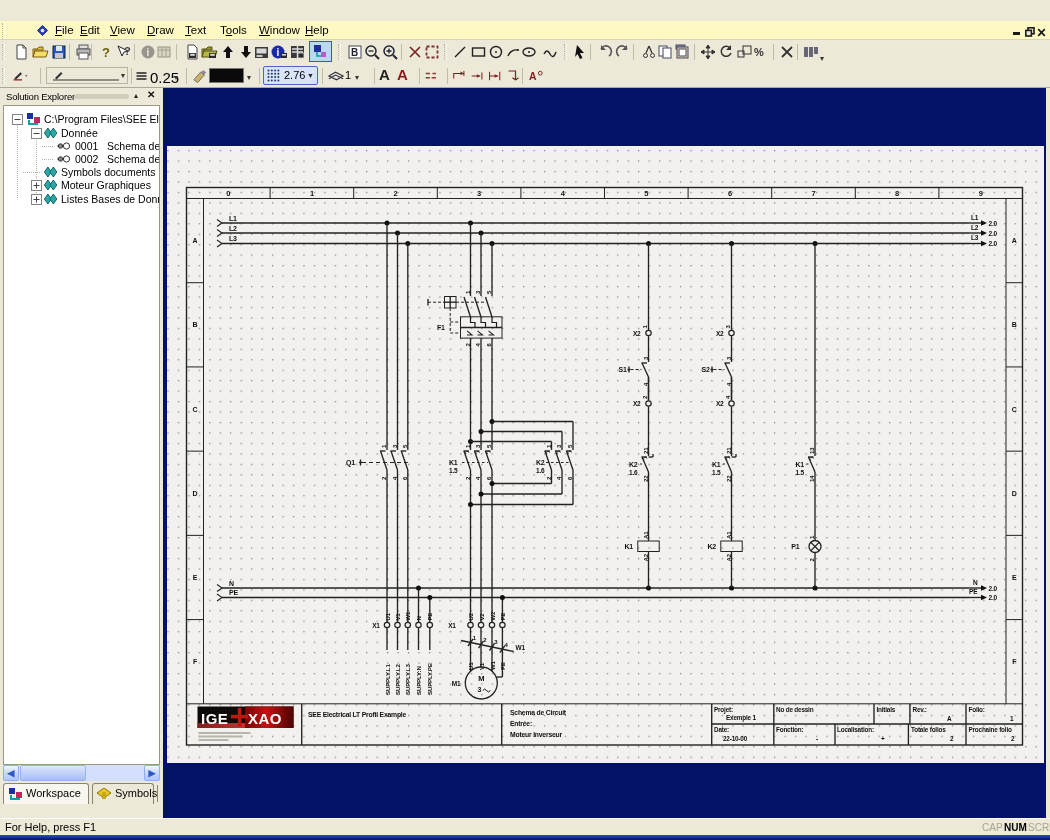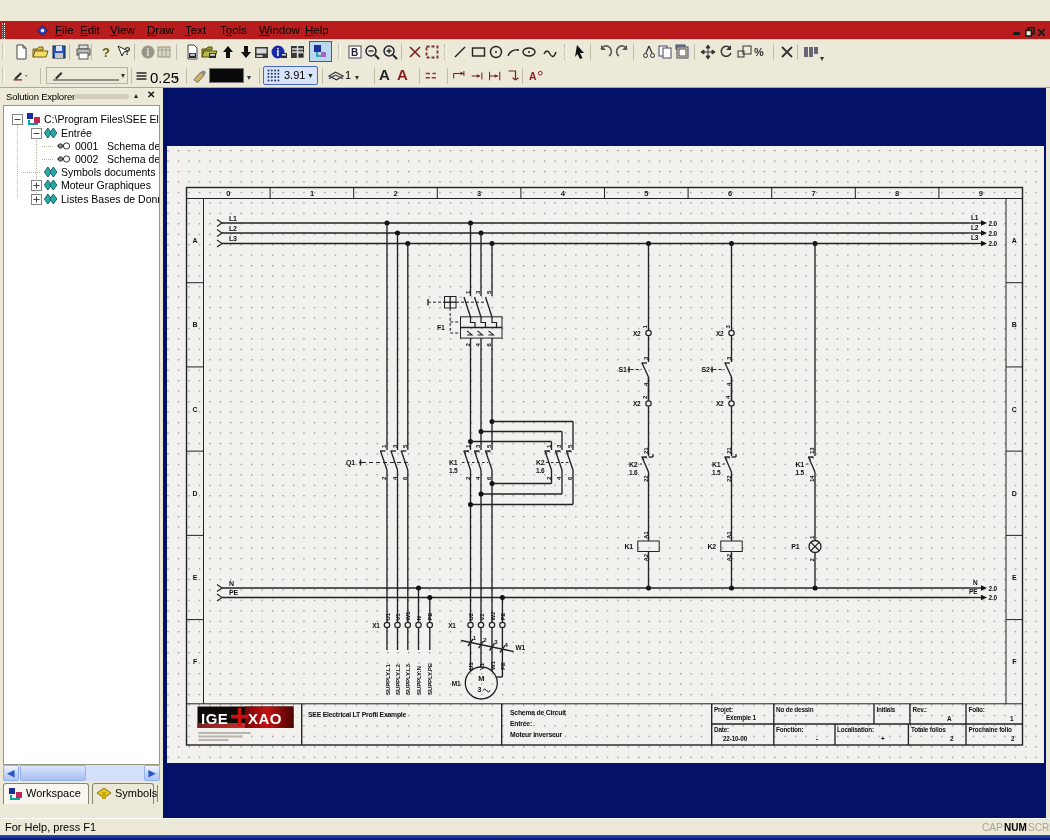--- a/index.html
+++ b/index.html
@@ -3,21 +3,21 @@
 * { margin:0; padding:0; box-sizing:border-box; }
 html,body { width:1050px; height:840px; overflow:hidden; font-family:"Liberation Sans", sans-serif; }
 #win { position:absolute; left:0; top:0; width:1050px; height:840px; background:#ece9d8; }
 #titlebar { position:absolute; left:0; top:0; width:1050px; height:21px;
   background:linear-gradient(to bottom,#2335f8 0%,#0513ea 30%,#000ee2 75%,#0009b8 100%);
   color:#fff; }
 #titlebar .txt { position:absolute; left:17px; top:4px; font-size:10.5px; font-weight:bold; letter-spacing:0.2px; text-shadow:1px 1px 1px #00087a; }
 .tbtn { position:absolute; top:3px; width:17px; height:16px; border-radius:3px; border:1px solid #9db9f5;
   background:linear-gradient(135deg,#4a78ef 0%,#2a50d8 55%,#1c3cb8 100%); }
 .tbtn.close { background:linear-gradient(135deg,#e8734a 0%,#d4401c 55%,#b02a10 100%); border-color:#e8a898; }
-#menubar { position:absolute; left:0; top:21px; width:1050px; height:19px; background:#b91c1c; font-size:11.5px; color:#000; border-bottom:1px solid #d8d4c0; }
+#menubar { position:absolute; left:0; top:21px; width:1050px; height:19px; background:#fef9c3; font-size:11.5px; color:#000; border-bottom:1px solid #d8d4c0; }
 .mi { position:absolute; top:3px; }
 .mi u { text-decoration:underline; }
 #tb1 { position:absolute; left:0; top:40px; width:1050px; height:24px; background:#ece9d8; }
 #tb2 { position:absolute; left:0; top:64px; width:1050px; height:24px; background:#ece9d8; border-bottom:1px solid #aca899; }
 .grip { position:absolute; top:4px; width:3px; height:16px; border-left:1px dotted #b6b2a2; border-right:1px dotted #fff; }
 .sep { position:absolute; top:4px; width:1px; height:16px; background:#c0bcab; }
 #main { position:absolute; left:0; top:88px; width:1050px; height:730px; background:#041168; }
 #lpanel { position:absolute; left:0; top:0; width:163px; height:730px; background:#ece9d8; }
 #lphead { position:absolute; left:2px; top:1px; width:159px; height:15px; font-size:11px; color:#000; }
 #tree { position:absolute; left:3px; top:17px; width:157px; height:660px; background:#fff; border:1px solid #9a9783; font-size:10.5px; overflow:hidden; }
@@ -276,21 +276,21 @@
             <circle cx="1.5" cy="8.1" r="1"></circle>
             <circle cx="4.8" cy="8.1" r="1"></circle>
             <circle cx="8.1" cy="8.1" r="1"></circle>
             <circle cx="11.4" cy="8.1" r="1"></circle>
             <circle cx="1.5" cy="11.4" r="1"></circle>
             <circle cx="4.8" cy="11.4" r="1"></circle>
             <circle cx="8.1" cy="11.4" r="1"></circle>
             <circle cx="11.4" cy="11.4" r="1"></circle>
           </g>
         </svg>
-        <span style="position:absolute;left:20px;top:2px;font-size:11px">3.91</span>
+        <span style="position:absolute;left:20px;top:2px;font-size:11px">2.76</span>
         <div style="position:absolute;right:3px;top:5px;font-size:7px;color:#222">▼</div>
       </div>
 <div class="sep" style="left:322px"></div>
 <svg class="icon" style="left:328px" width="18" height="16" viewBox="0 0 18 16">
         <path d="M1 8 L8 4 l8 4 -7 4 z" fill="none" stroke="#334" stroke-width="1.2"></path>
         <path d="M1 11 L8 7 l8 4" fill="none" stroke="#334" stroke-width="1.2"></path>
       </svg>
 <span style="position:absolute;left:345px;top:5px;font-size:11px">1</span>
 <div style="position:absolute;left:355px;top:9px;font-size:8px;color:#333">▾</div>
 <div class="sep" style="left:374px"></div>
@@ -756,21 +756,21 @@
           </svg>
 <div class="ti" style="left:40px;top:7px">C:\Program Files\SEE Elech</div>
 <svg style="position:absolute;left:27px;top:22px" width="11" height="11" viewBox="0 0 11 11">
             <rect x="0.5" y="0.5" width="10" height="10" fill="#fff" stroke="#848484"></rect>
             <path d="M2.5 5.5 h6" stroke="#444"></path>
           </svg>
 <svg style="position:absolute;left:40px;top:20px" width="14" height="14" viewBox="0 0 18 14" preserveAspectRatio="none">
             <path d="M5 2 L9.5 7 L5 12 L0.5 7 Z" fill="#2aa8a8" stroke="#0a5858"></path>
             <path d="M12 2 L16.5 7 L12 12 L7.5 7 Z" fill="#2aa8a8" stroke="#0a5858"></path>
           </svg>
-<div class="ti" style="left:57px;top:21px">Entrée</div>
+<div class="ti" style="left:57px;top:21px">Donnée</div>
 <div style="position:absolute;left:38px;top:40px;width:12px;height:1px;background-image:linear-gradient(90deg,#b5b2a5 1px,transparent 1px);background-size:2px 1px"></div>
 <svg style="position:absolute;left:52px;top:33px" width="18" height="14" viewBox="0 0 18 14">
             <path d="M1 7 h7" stroke="#555"></path>
             <circle cx="4.5" cy="7" r="2.2" fill="#888" stroke="#333"></circle>
             <circle cx="10.5" cy="7" r="3.1" fill="#fff" stroke="#333"></circle>
           </svg>
 <div class="ti" style="left:71px;top:34px">0001&nbsp;&nbsp;&nbsp;Schema de (</div>
 <div style="position:absolute;left:38px;top:53px;width:12px;height:1px;background-image:linear-gradient(90deg,#b5b2a5 1px,transparent 1px);background-size:2px 1px"></div>
 <svg style="position:absolute;left:52px;top:46px" width="18" height="14" viewBox="0 0 18 14">
             <path d="M1 7 h7" stroke="#555"></path>

